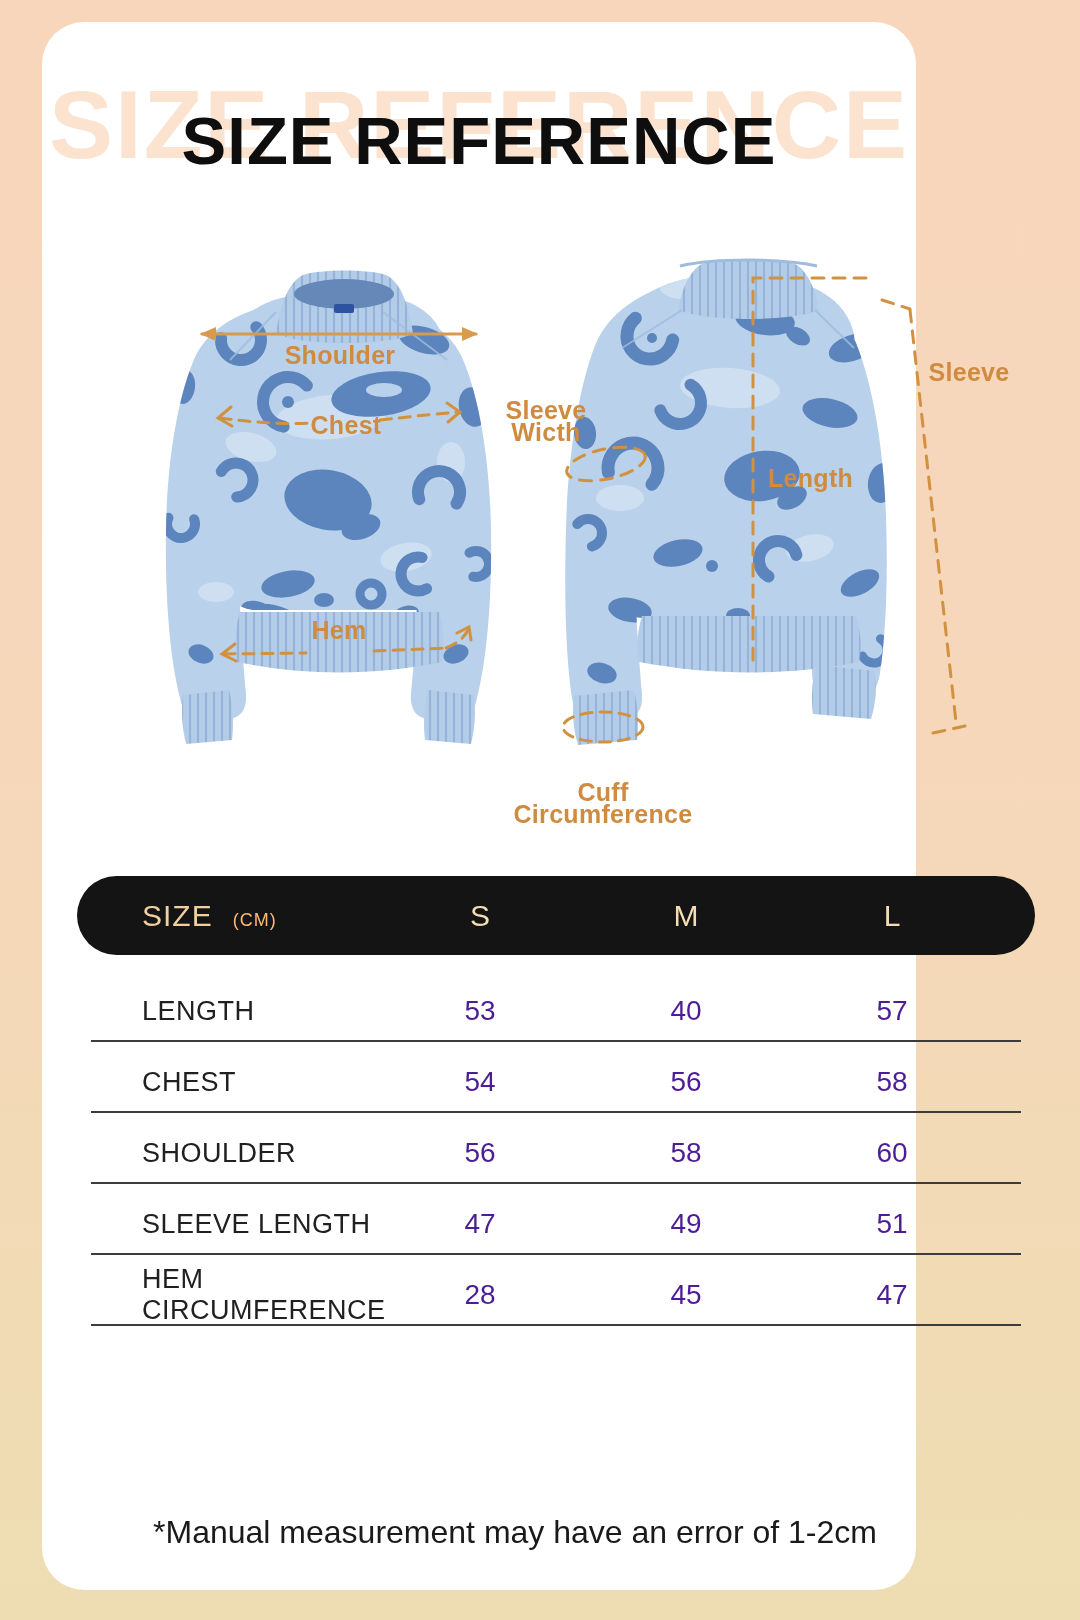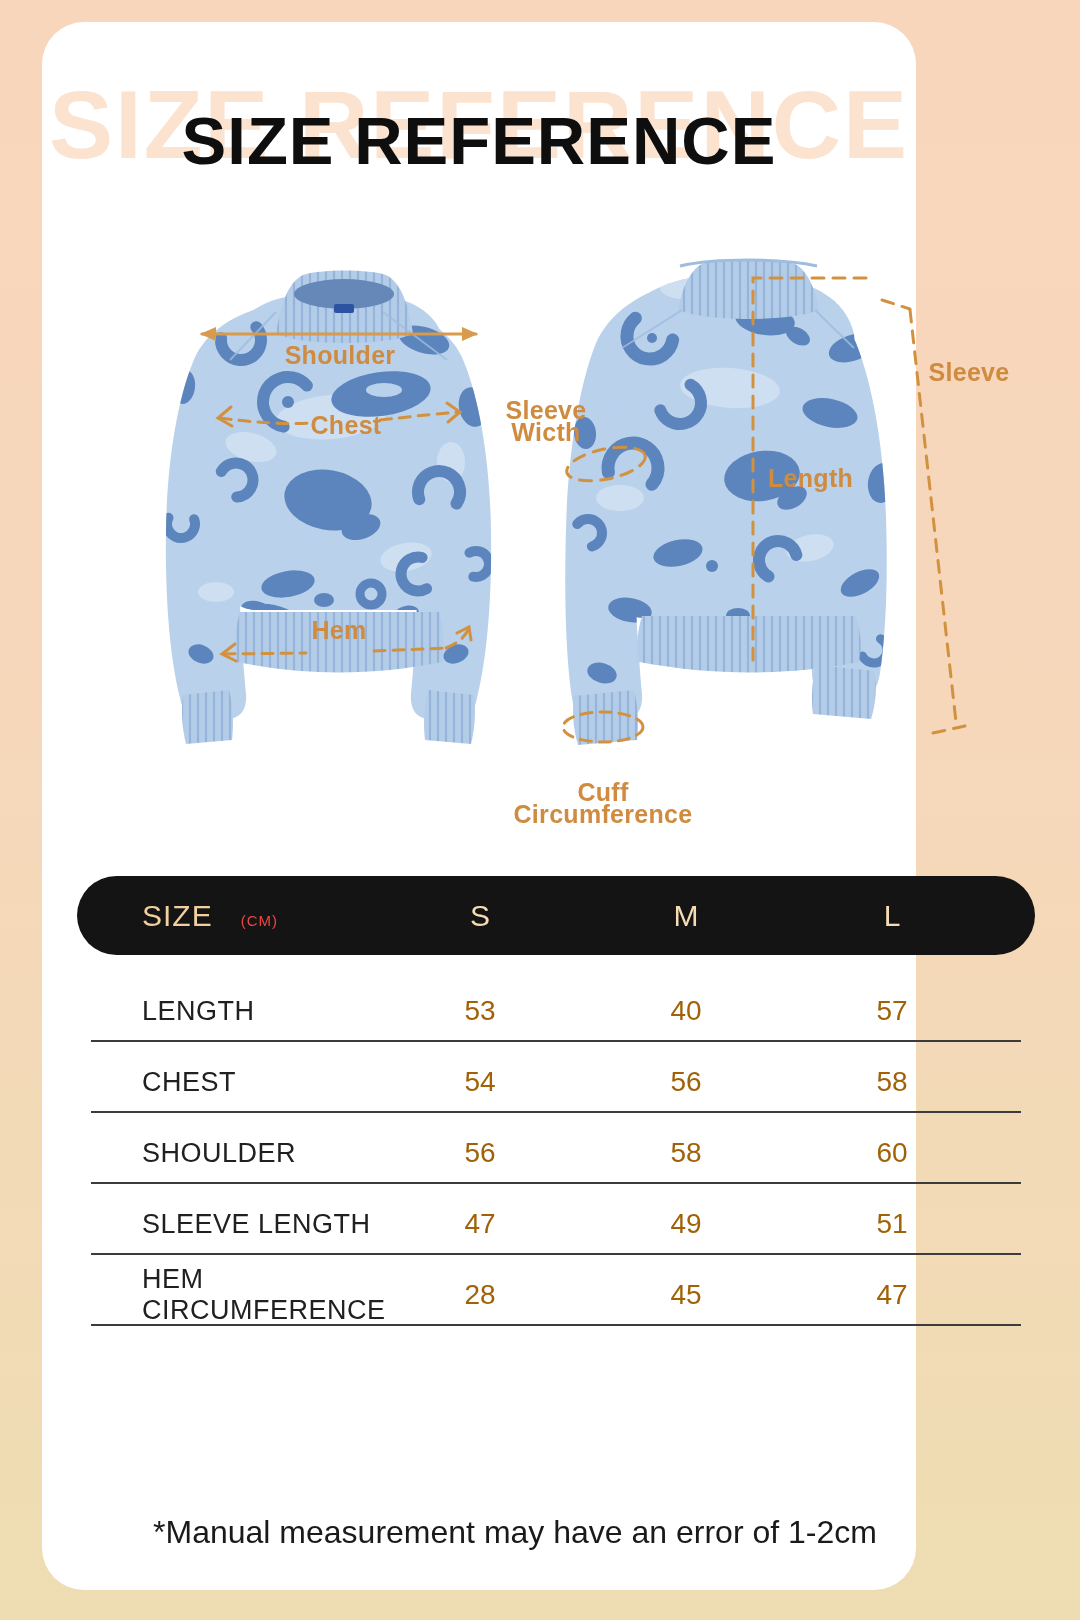--- a/index.html
+++ b/index.html
@@ -22,32 +22,32 @@
   #anno-svg{left:0;top:0;z-index:4;pointer-events:none;}
   .anno{position:absolute;z-index:5;color:#cf8b3f;font-weight:700;font-size:25px;
         letter-spacing:.3px;white-space:nowrap;}
   .anno.center{transform:translateX(-50%);}
   .anno-multi{text-align:center;line-height:22px;}
   .anno-multi span{display:block;}
   
   .pill{position:absolute;left:35px;top:854px;width:958px;height:79px;
         background:#141414;border-radius:40px;display:grid;
         grid-template-columns:300px 206px 206px 206px;align-items:center;z-index:3;}
-  .pill .size-cell{display:flex;align-items:baseline;gap:28px;padding-left:65px;}
+  .pill .size-cell{display:flex;align-items:baseline;gap:20px;padding-left:65px;}
   .pill .size-main{font-size:30px;color:#f2cf9e;letter-spacing:1px;}
-  .pill .size-unit{font-size:15px;color:#ef4444;letter-spacing:1px;}
+  .pill .size-unit{font-size:18px;color:#fdba74;letter-spacing:1px;}
   .pill .col{ text-align:center;font-size:30px;color:#f6dcb2;}
   .trows{position:absolute;left:35px;top:933px;width:958px;z-index:3;}
   .trow{position:relative;display:grid;grid-template-columns:300px 206px 206px 206px;
         align-items:center;height:71px;box-sizing:border-box;padding-top:9px;}
   .trow.first{height:87px;padding-top:25px;}
   .trow::after{content:'';position:absolute;left:14px;right:14px;bottom:0;height:2px;
         background:#3c3c3c;}
   .trow .rlabel{padding-left:65px;font-size:27px;color:#202020;letter-spacing:.5px;}
-  .trow .rval{text-align:center;font-size:28px;color:#a16207;}
+  .trow .rval{text-align:center;font-size:28px;color:#4c1d95;}
   .note{position:absolute;left:0;right:0;top:1492px;text-align:center;
         font-size:32px;color:#1a1a1a;transform:translateX(36px);z-index:3;}
 </style>
 </head>
 <body>
 
 <div class="page">
   <div class="card">
 
     <div class="ghost-title">SIZE REFERENCE</div>

